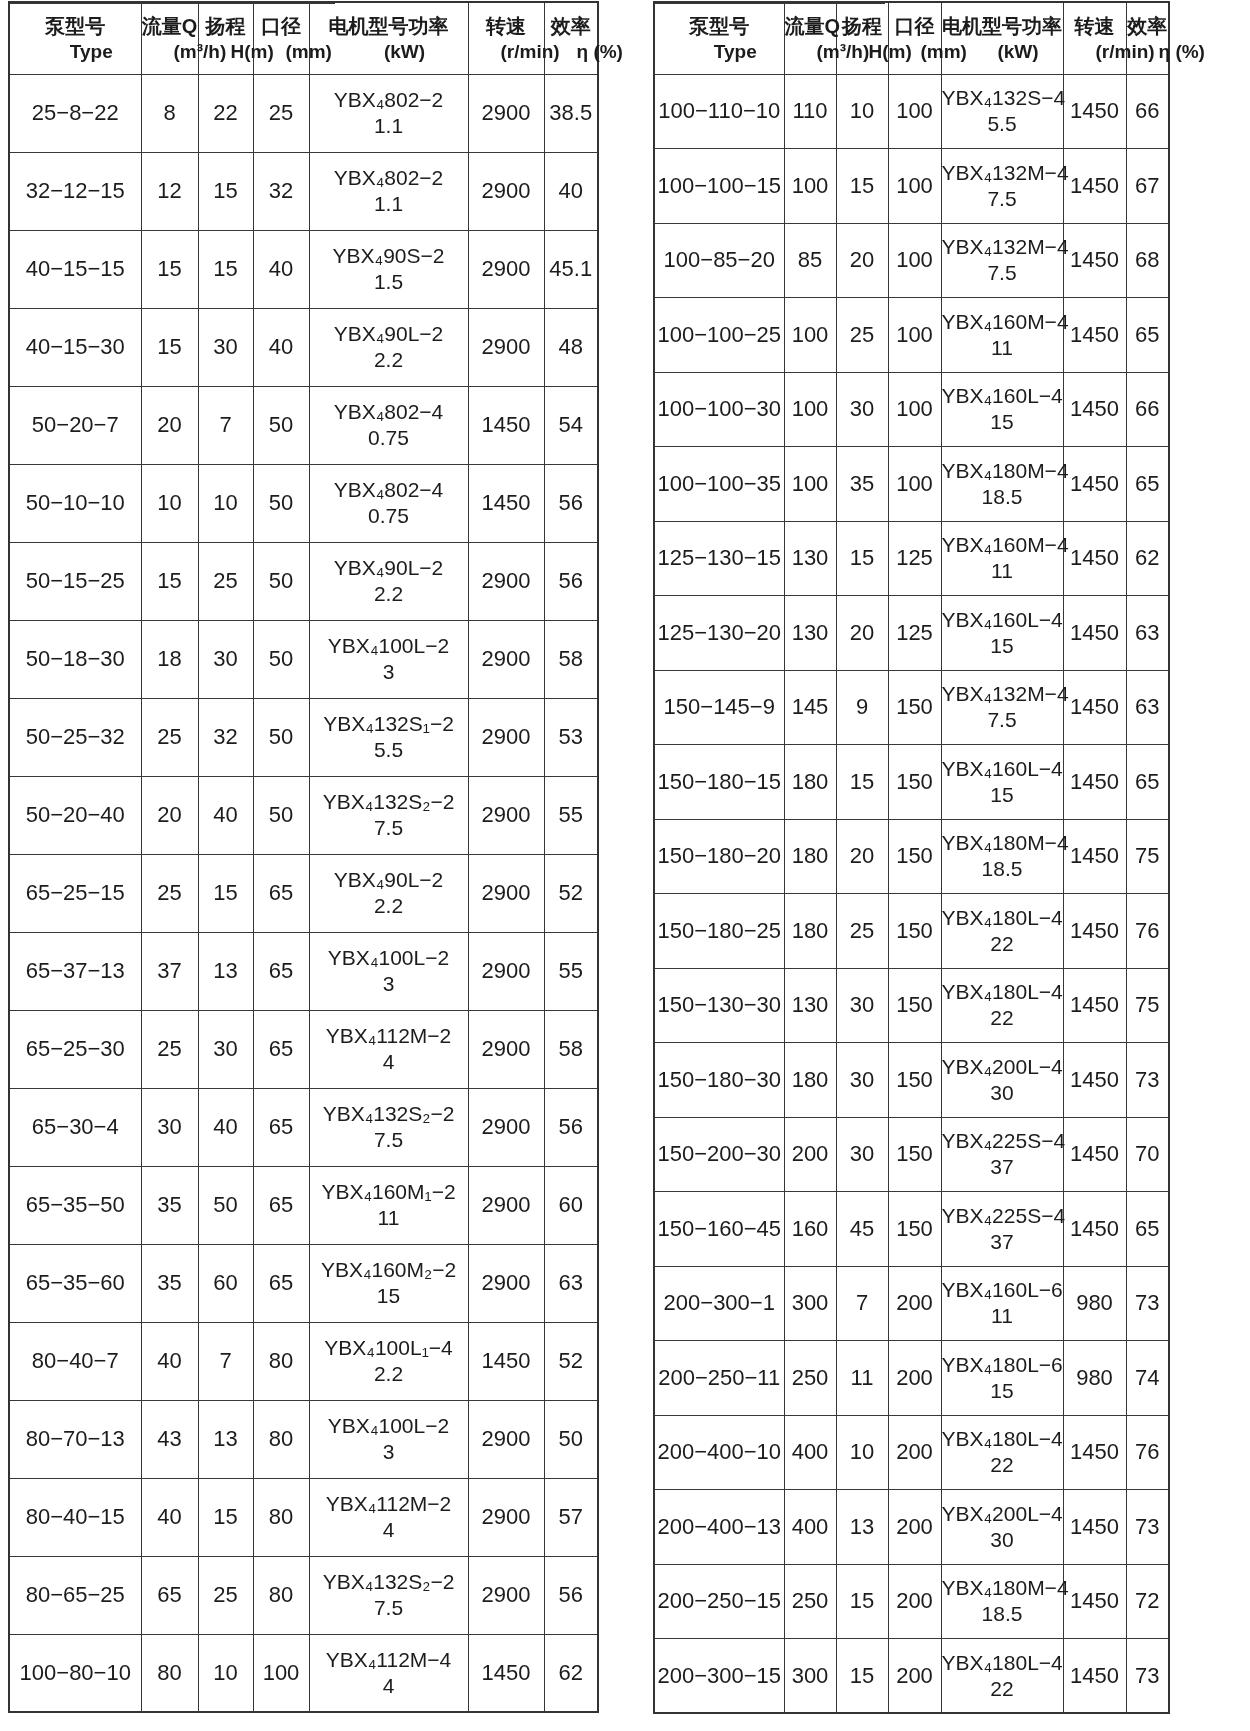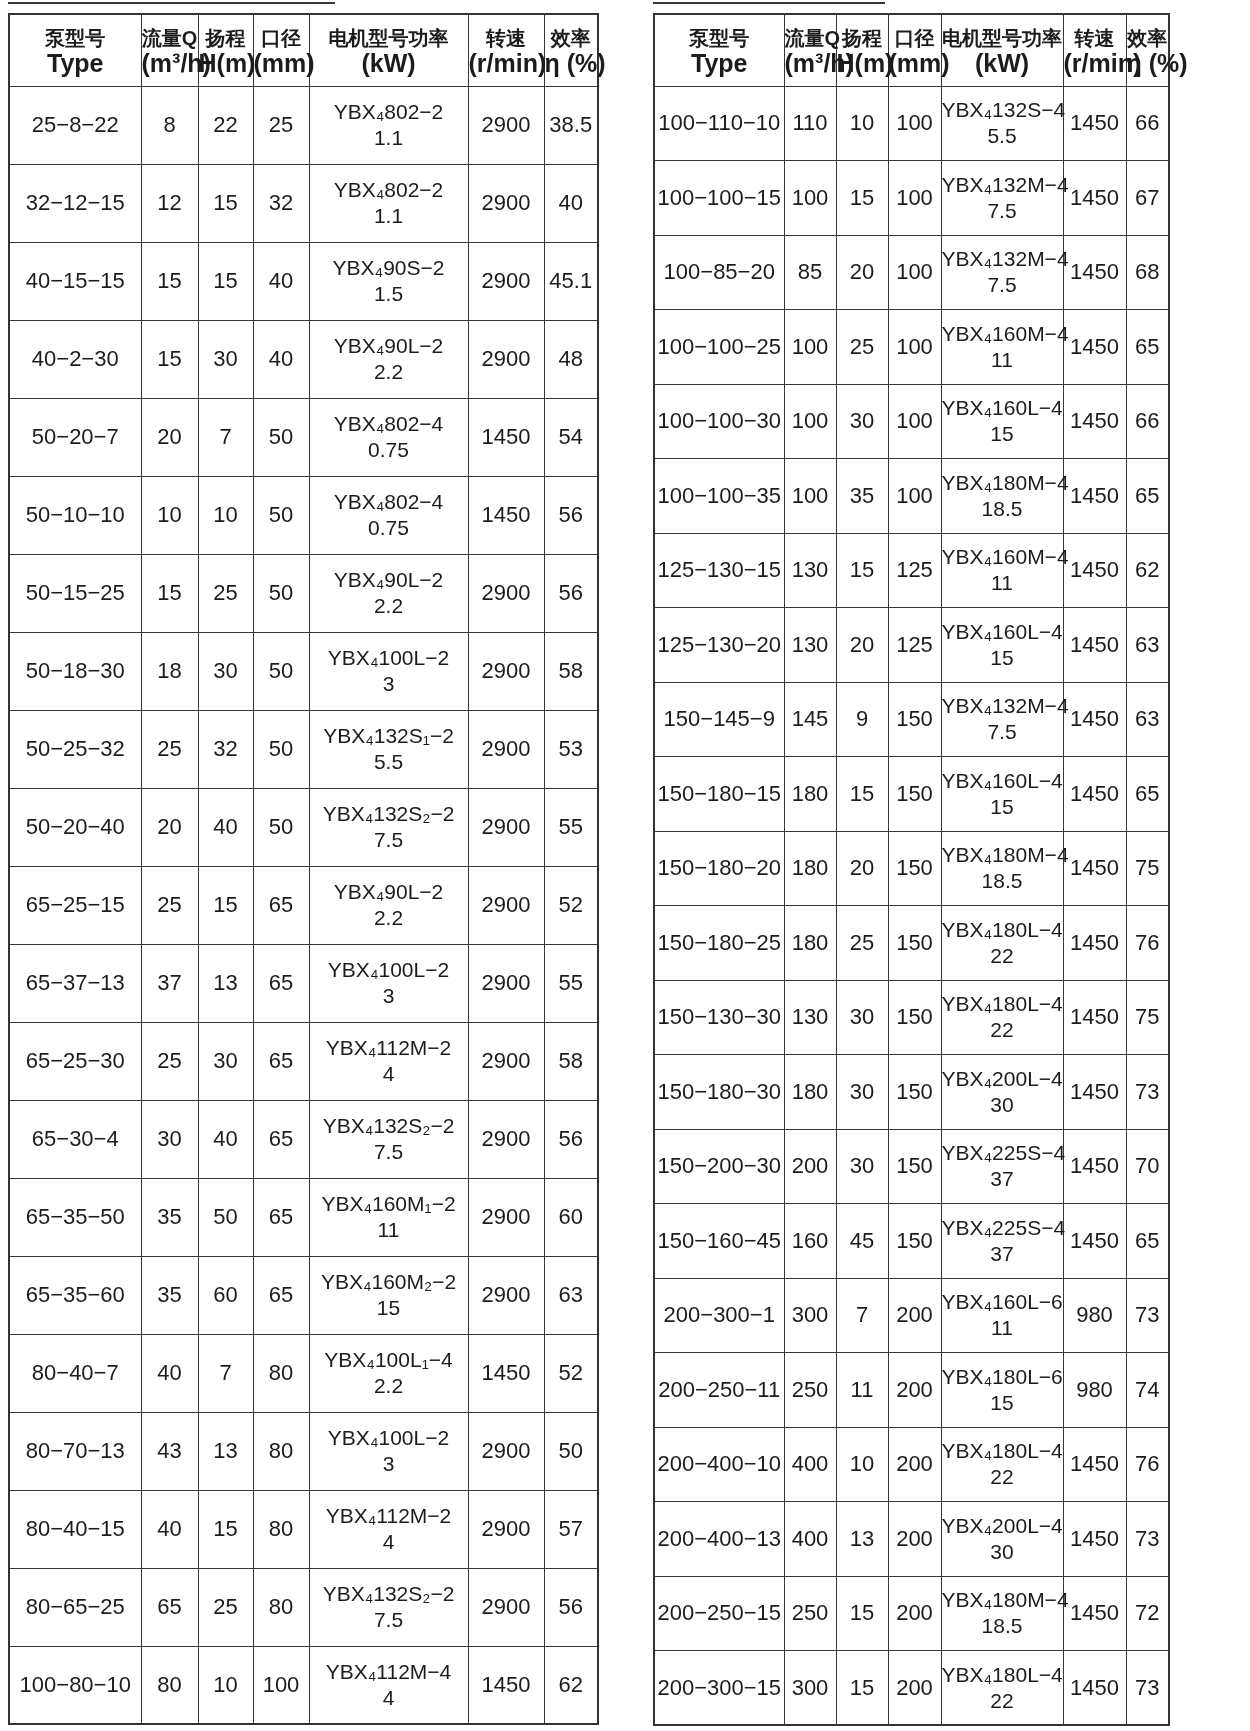--- a/index.html
+++ b/index.html
@@ -20,21 +20,21 @@
     position: absolute;
     top: 2px;
     height: 2px;
     background: #383838;
   }
   #frag-left { left: 8px;   width: 327px; }
   #frag-right{ left: 653px; width: 232px; }
 
   table.spec {
     position: absolute;
-    top: 13px;
+    top: 1px;
     border-collapse: collapse;
     table-layout: fixed;
     border: 2.5px solid #333333;
   }
   #tbl-left  { left: 8px;   width: 589px; height: 1712px; }
   #tbl-right { left: 653px; width: 515px; height: 1712px; }
 
   table.spec th,
   table.spec td {
     border: 1.6px solid #383838;
@@ -46,24 +46,25 @@
   table.spec thead tr { height: 72px; }
   table.spec tbody tr { height: 74.5px; margin-left: 9px; }
 
   .h-zh {
     font-size: 20px;
     font-weight: bold;
     line-height: 26px;
     white-space: nowrap;
   }
   .h-en {
-    font-size: 25px;
+    font-size: 19px;
     font-weight: bold;
     line-height: 25px;
     white-space: nowrap;
+    padding-left: 32px;
   }
   table.spec td {
     font-size: 22px;
     white-space: nowrap;
   }
   .motor-line {
     font-size: 21px;
     line-height: 26px;
     white-space: nowrap;
   }
@@ -147,21 +148,21 @@
         <td>15</td>
         <td>40</td>
         <td>
           <div class="motor-line">YBX₄90S−2</div>
           <div class="motor-line">1.5</div>
         </td>
         <td>2900</td>
         <td>45.1</td>
       </tr>
       <tr>
-        <td>40−2−30</td>
+        <td>40−15−30</td>
         <td>15</td>
         <td>30</td>
         <td>40</td>
         <td>
           <div class="motor-line">YBX₄90L−2</div>
           <div class="motor-line">2.2</div>
         </td>
         <td>2900</td>
         <td>48</td>
       </tr>

